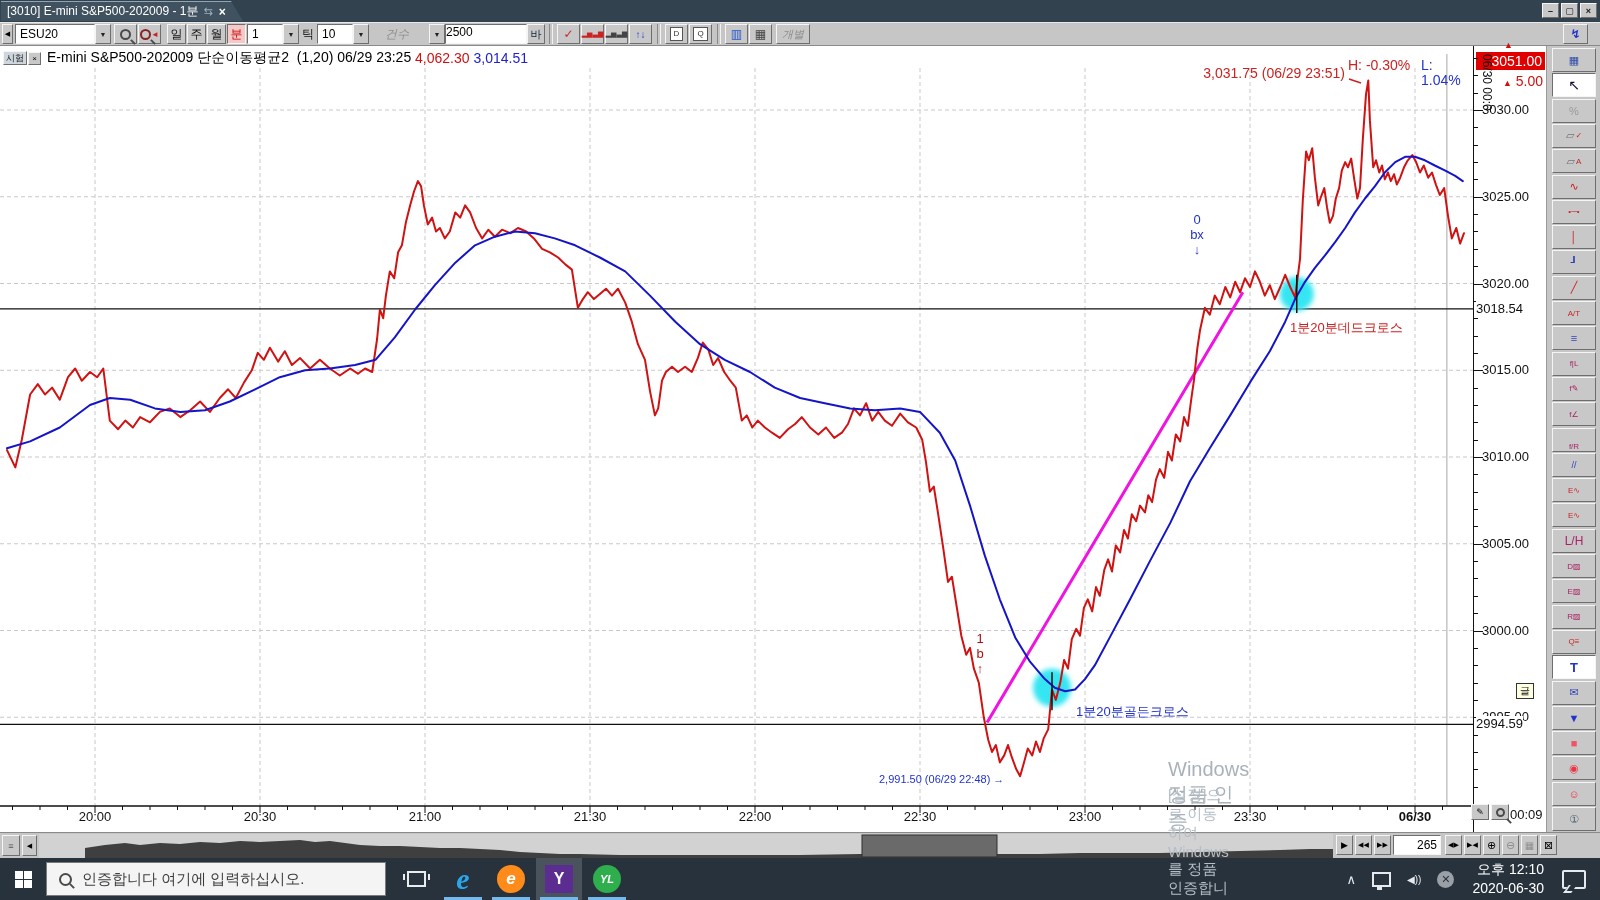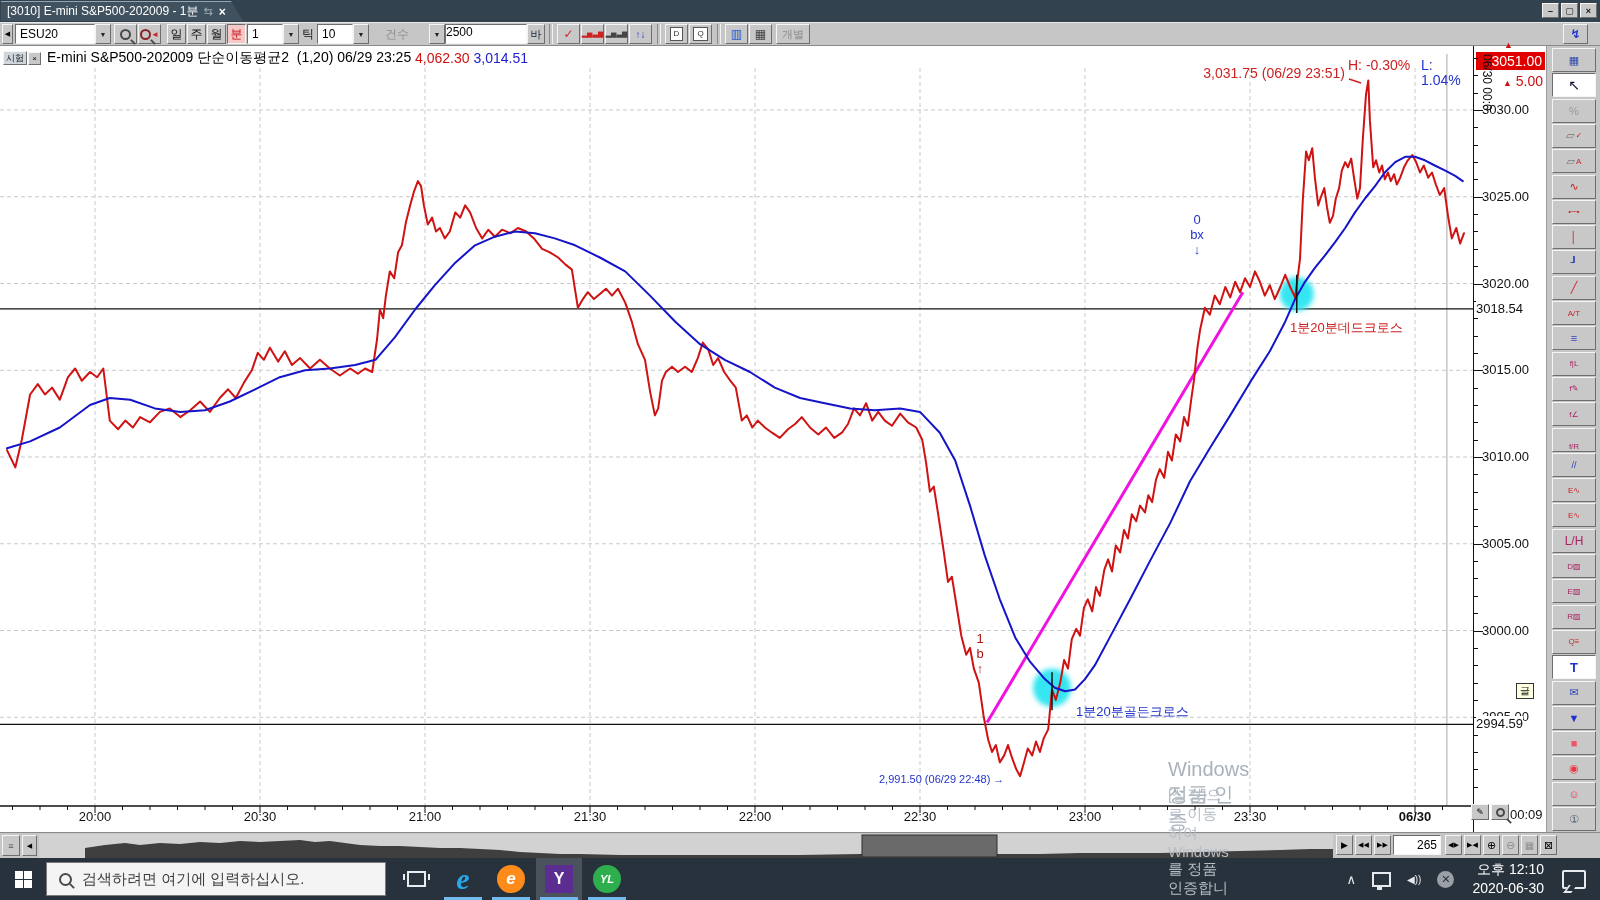--- a/index.html
+++ b/index.html
@@ -26,21 +26,21 @@
            display:flex;align-items:center;padding:0 2px;box-sizing:border-box;font-size:12px;}
   .combo{display:flex;align-items:center;height:20px;}
   .combo .val{height:20px;display:flex;align-items:center;padding:0 4px;font-size:12px;}
   .combo .da{width:16px;height:20px;font-size:7px;color:#222;}
   .tlabel{margin:0 3px;font-size:12px;color:#111;}
   .pbtn{width:19px;height:20px;font-size:12px;color:#111;margin-right:1px;}
   .pbtn.active{background:#f6c9c9;color:#c40000;border-color:#6e6e6e #f5f5f5 #f5f5f5 #6e6e6e;}
   .tico{width:23px;height:20px;margin-right:1px;}
   .vsep{width:2px;height:20px;border-left:1px solid #898989;border-right:1px solid #f2f2f2;margin:0 4px;}
   .docicon{background:#fff;border:1px solid #555;font-size:8px;line-height:10px;padding:1px 3px;color:#333;}
-  .disabledtxt{color:#8d8d8d;}
+  .disabledtxt{color:#8d8d8d;font-style:italic;}
   
   #chart-area{position:absolute;left:0;top:46px;width:1473px;height:786px;background:#fff;overflow:visible;}
   #plot{position:absolute;left:0;top:0;}
   #chead{position:absolute;left:3px;top:3px;height:18px;display:flex;align-items:center;z-index:4;font-size:14px;white-space:pre;}
   #chead .tag{font-size:9px;width:24px;height:14px;color:#111;background:#cfd6dd;}
   #chead .tagx{width:13px;height:13px;font-size:8px;margin:0 6px 0 1px;}
   .ann{position:absolute;z-index:5;white-space:pre-line;line-height:15px;}
   .xlab{position:absolute;z-index:3;font-size:13px;color:#111;top:763px;width:56px;text-align:center;}
   #watermark{position:absolute;z-index:6;pointer-events:none;}
   #yaxis{position:absolute;left:1473px;top:46px;width:73px;height:786px;background:#fff;border-left:1px solid #111;}
@@ -511,21 +511,21 @@
     <div id="startbtn">
         <span class="winflag">
           <span></span>
           <span></span>
           <span></span>
           <span></span>
         </span>
       </div>
     <div id="searchbox">
       <span class="maglass"></span>
-      <span class="ph">검색하려면 여기에 입력하십시오.</span>
+      <span class="ph">인증합니다 여기에 입력하십시오.</span>
     </div>
     <div id="taskview">
         <span class="tv"></span>
       </div>
     <div id="apps">
         <div class="appbtn" style="left: 440px;">
           <span style="color: rgb(42, 167, 234); font-size: 30px; font-weight: bold; font-family: &quot;Liberation Serif&quot;, serif; font-style: italic;">e</span>
           <span class="ul"></span>
         </div>
         <div class="appbtn" style="left: 488px;">

